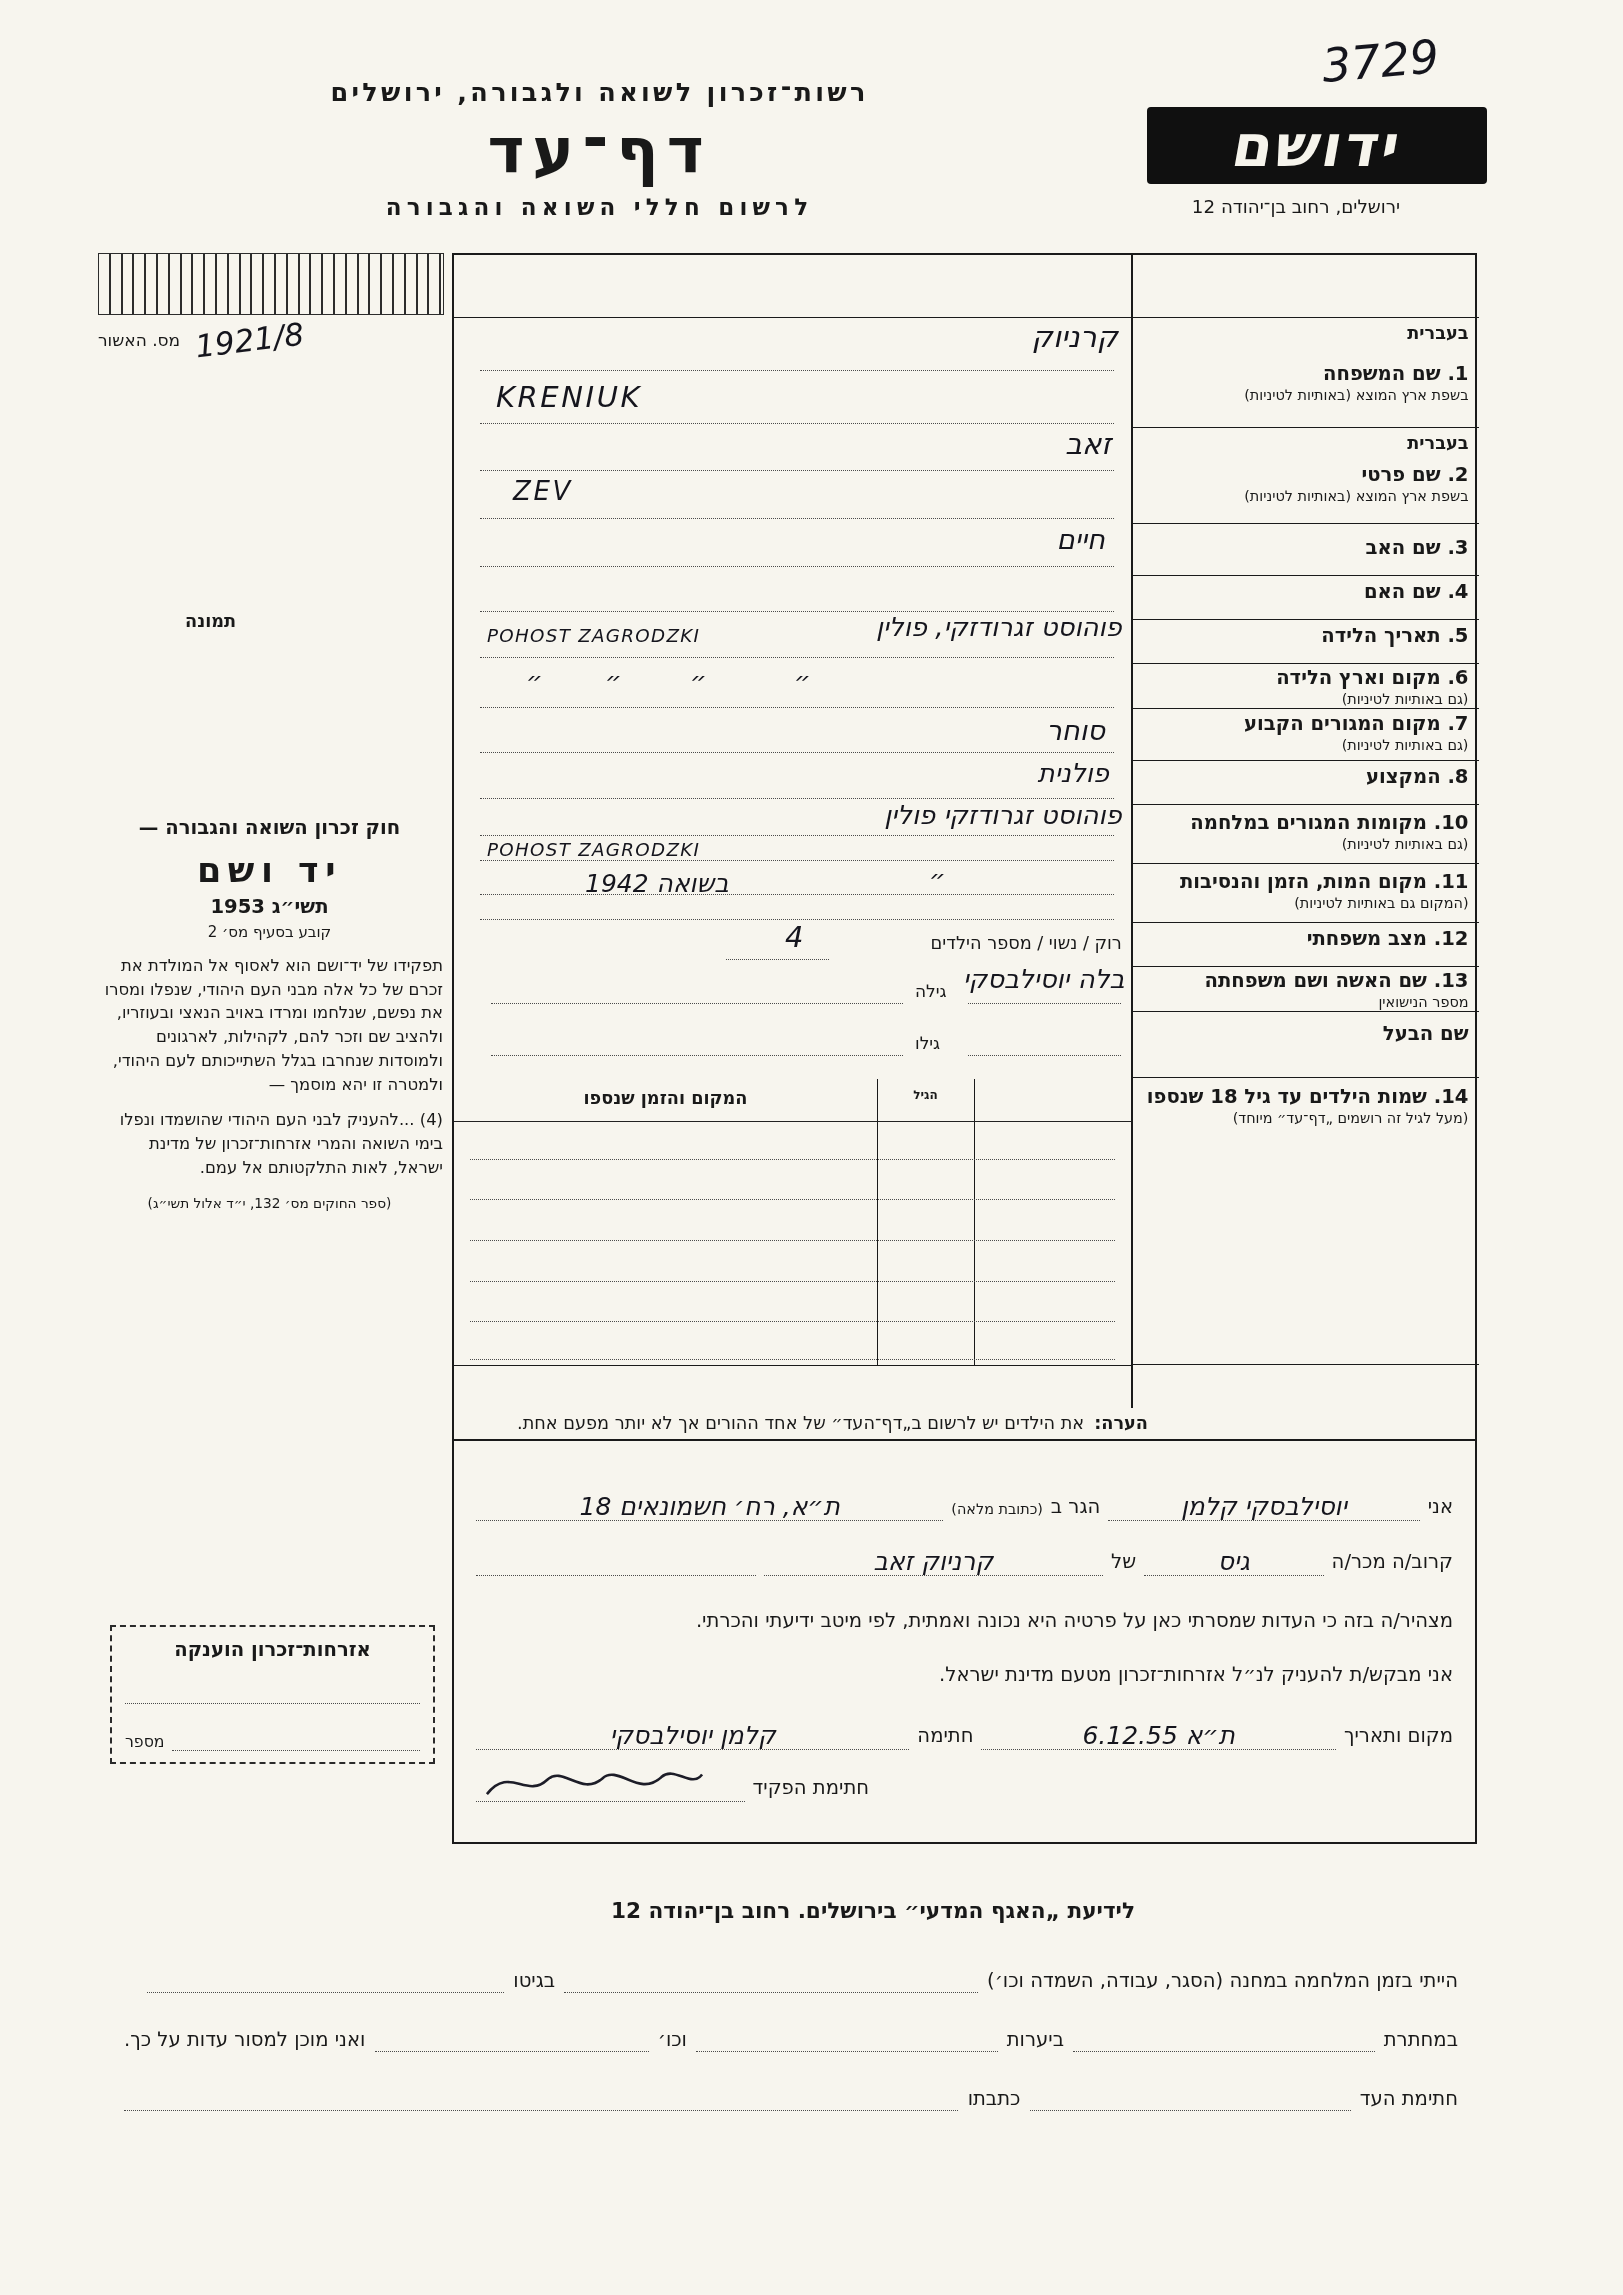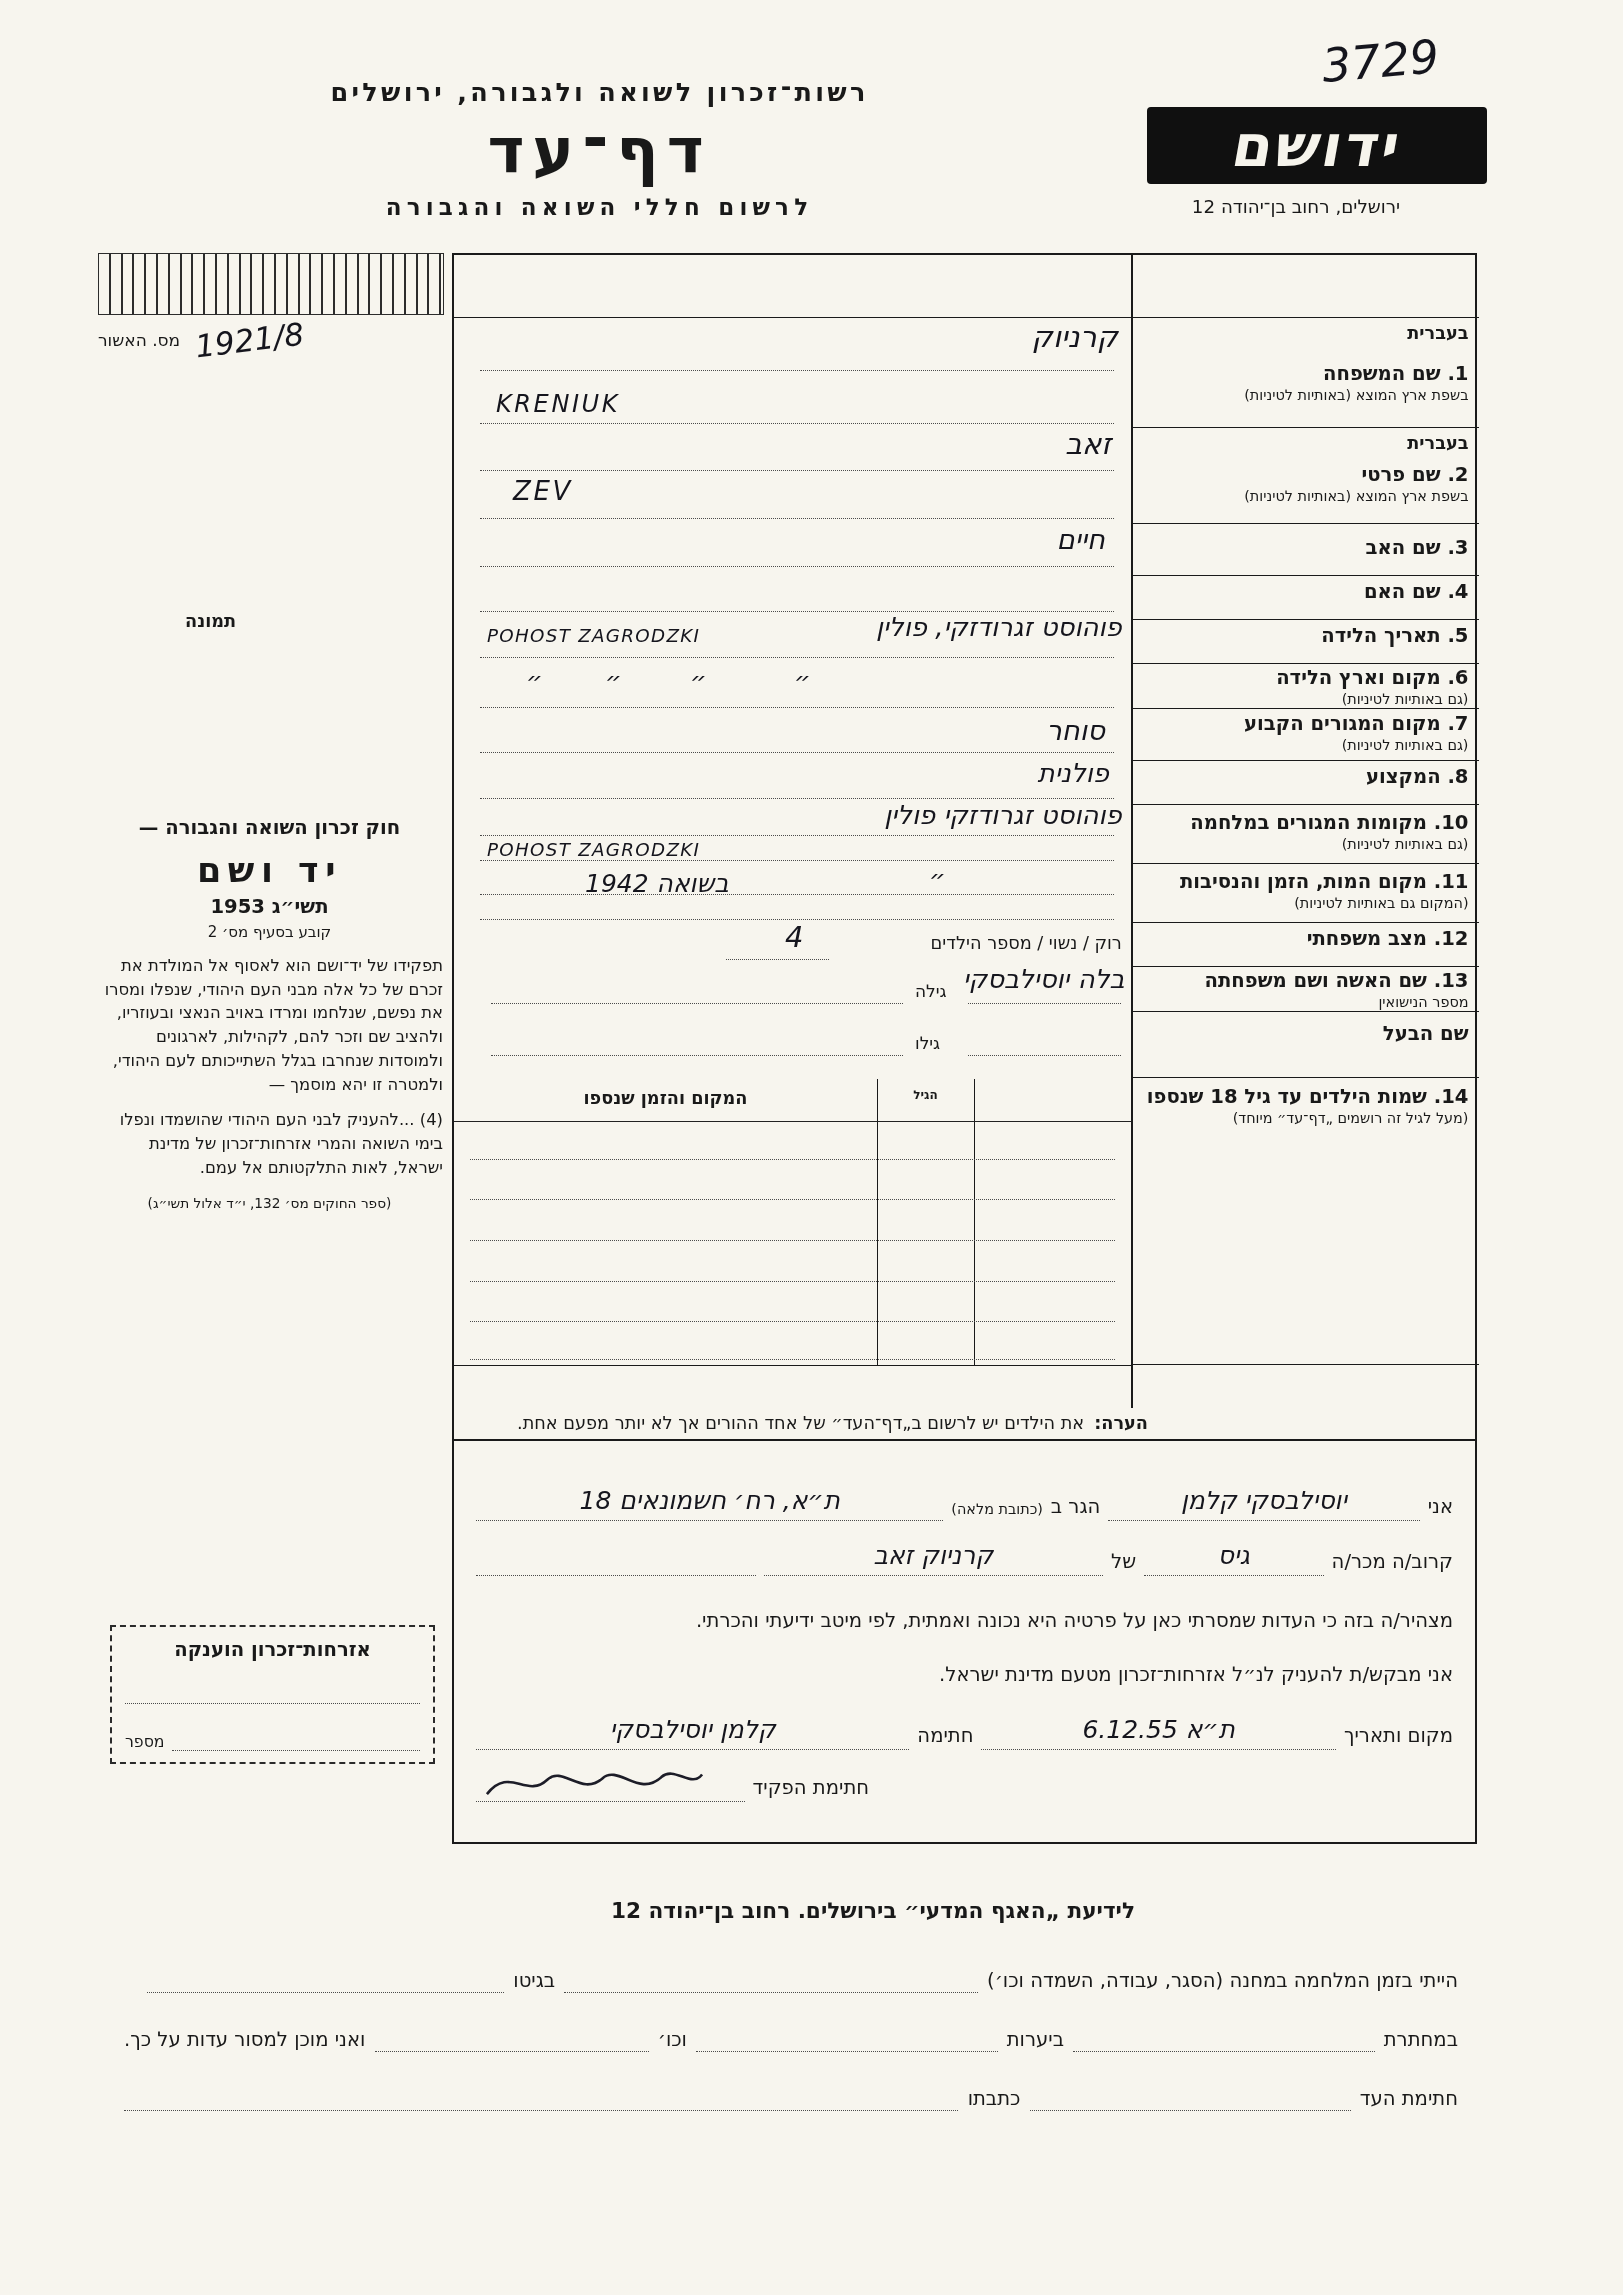--- a/index.html
+++ b/index.html
@@ -53,21 +53,21 @@
 .ac{position:relative}
 .prt{font-size:17.7px}
 .noterow{position:absolute;top:1153px;left:0;width:100%;height:33px;border-bottom:2px solid #1a1a1a;font-size:17.7px;line-height:31px;padding-right:327px;white-space:nowrap}
 .noterow b{margin-left:10px}
 
 
 .decl{position:absolute;top:1187px;left:0;right:0;bottom:0}
 .dline{position:absolute;left:22px;right:22px;display:flex;align-items:flex-end;gap:7.9px;font-size:19.6px}
 .dline .prt{font-size:19.6px;margin-bottom:2.6px}
 .dline .small{font-size:14.4px;margin-bottom:4px}
-.fill{border-bottom:1.3px dotted #4b4b4b;height:33px;display:flex;align-items:flex-start;justify-content:center}
+.fill{border-bottom:1.3px dotted #4b4b4b;height:33px;display:flex;align-items:flex-end;justify-content:center}
 .fill .hws{font-size:25px;line-height:1.05}
 .dtext{position:absolute;right:22px;left:22px;font-size:19.6px}
 
 
 .f-heading{position:absolute;left:471px;top:1898px;width:664px;text-align:right;font-weight:bold;font-size:21.6px}
 .frow{position:absolute;display:flex;align-items:flex-end;gap:9.2px;font-size:19.6px}
 .frow span{margin-bottom:1.3px;white-space:nowrap}
 .ffill{border-bottom:1.3px dotted #4b4b4b;height:26px}
 </style>
 </head>
@@ -117,21 +117,21 @@
   </div>
 
   <div class="mainbox">
 
     <div class="anscol">
       <div class="ac" style="height:63px;border-bottom:1.3px solid #1a1a1a"></div>
 
       <div class="ac" style="height:110px">
         <span class="hw" style="right:13px;top:1.3px;font-size:30px">קרניוק</span>
         <div class="hline" style="top:52px;left:26px;right:17px"></div>
-        <span class="hw lat" style="left:42px;top:72px;font-size:24px">KRENIUK</span>
+        <span class="hw lat" style="left:42px;top:62px;font-size:29px">KRENIUK</span>
         <div class="hline" style="top:105px;left:26px;right:17px"></div>
       </div>
 
       <div class="ac" style="height:96px">
         <span class="hw" style="right:19.6px;top:-1.3px;font-size:29px">זאב</span>
         <div class="hline" style="top:42px;left:26px;right:17px"></div>
         <span class="hw lat" style="left:59px;top:48px;font-size:26px">ZEV</span>
         <div class="hline" style="top:90px;left:26px;right:17px"></div>
       </div>
 

